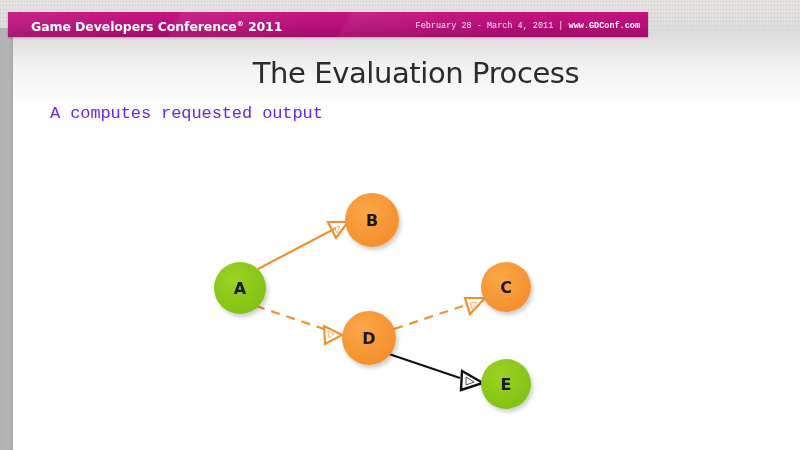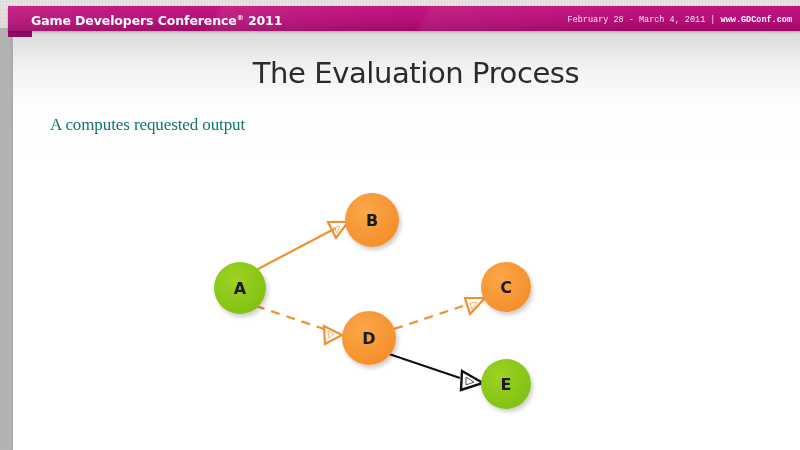--- a/index.html
+++ b/index.html
@@ -45,22 +45,22 @@
   .content-panel {
     position: absolute;
     left: 13px; top: 29px;
     width: 787px; height: 421px;
     background: linear-gradient(180deg, #d9d9d9 0%, #f2f2f2 9%, #fdfdfd 18%, #ffffff 30%, #ffffff 100%);
   }
 
   
   .header-bar {
     position: absolute;
-    left: 8px; top: 6px;
-    width: 792px; height: 25px;
+    left: 8px; top: 12px;
+    width: 640px; height: 25px;
     background:
       linear-gradient(118deg, rgba(255,255,255,0.07) 0%, rgba(255,255,255,0.0) 26%,
                       rgba(255,255,255,0.07) 27%, rgba(255,255,255,0.0) 52%,
                       rgba(255,255,255,0.06) 53%, rgba(255,255,255,0.0) 78%),
       linear-gradient(180deg, #c4137e 0%, #b9107a 42%, #ad0c72 72%, #9e0a68 100%);
     box-shadow: 0 1px 2px rgba(0,0,0,0.25);
   }
   .header-tab {
     position: absolute;
     left: 8px; top: 30px;
@@ -105,24 +105,24 @@
     font-size: 29px;
     font-weight: normal;
     color: #2b2b2b;
     letter-spacing: -0.4px;
     padding-left: 16px;
   }
 
   
   .body-text {
     position: absolute;
-    left: 50px; top: 115px;
-    font-family: Liberation Serif, serif;
+    left: 50px; top: 104px;
+    font-family: Liberation Mono, monospace;
     font-size: 17px;
-    color: #0f766e;
+    color: #6d28d9;
     letter-spacing: -0.1px;
   }
 
   
   .diagram {
     position: absolute;
     left: 0; top: 0;
     width: 800px; height: 450px;
   }
 

